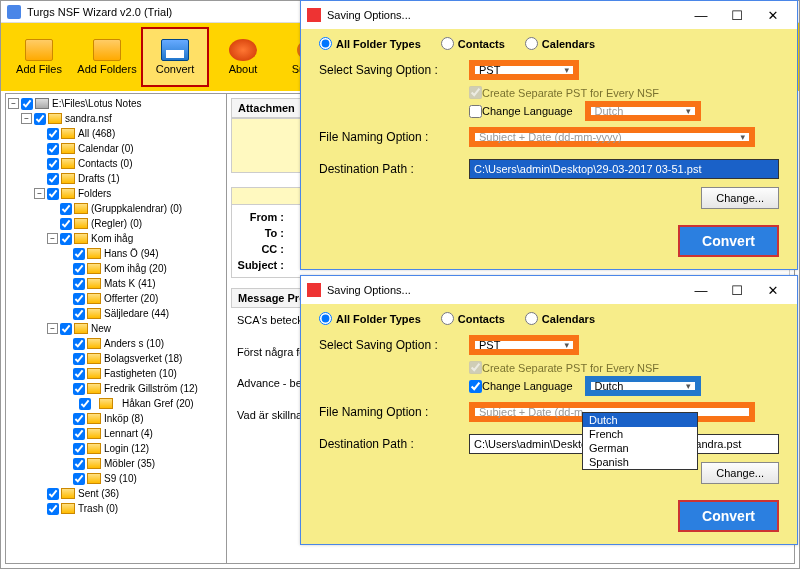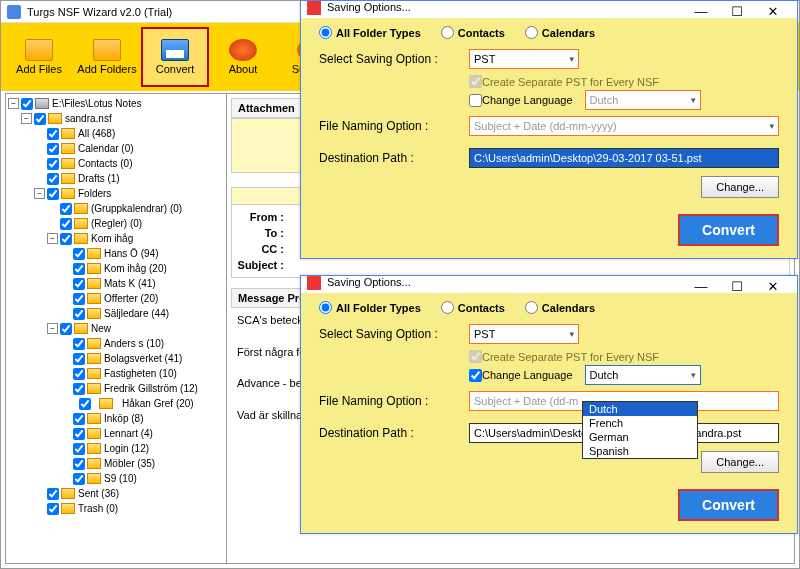--- a/index.html
+++ b/index.html
@@ -33,31 +33,31 @@
 .right-panel { flex: 1; border: 1px solid #999; border-left: none; background: #fff; padding: 4px; }
 .section-title { background: #f5f5f5; border: 1px solid #ccc; padding: 3px 6px; font-weight: bold; font-size: 11px; }
 .yellow-box { background: #fff9c0; border: 1px solid #ccc; height: 55px; margin-top: 0; }
 .mid-section { margin-top: 14px; }
 .field-row { display: flex; align-items: center; padding: 2px 4px; }
 .field-label { width: 54px; text-align: right; font-weight: bold; padding-right: 6px; font-size: 11px; }
 .msg-body { padding: 4px 6px; font-size: 10px; line-height: 1.5; }
 
 
 .dialog { position: absolute; background: #fff; border: 1px solid #4a86e8; box-shadow: 0 0 3px rgba(0,0,0,0.2); }
-.dialog-title { height: 17px; background: #fff; display: flex; align-items: flex-start; padding: 0 6px; }
+.dialog-title { height: 28px; background: #fff; display: flex; align-items: center; padding: 0 6px; }
 .dialog-title-icon { width: 14px; height: 14px; background: #e33; margin-right: 6px; }
 .dialog-title-text { flex: 1; font-size: 11px; }
 .win-btn { width: 36px; height: 20px; display: flex; align-items: center; justify-content: center; font-size: 13px; cursor: pointer; }
 .dialog-body { background: #F7ED8A; padding: 8px 18px 12px 18px; }
 .radio-row { display: flex; gap: 20px; align-items: center; margin-bottom: 10px; }
 .radio-item { display: flex; align-items: center; gap: 4px; font-weight: bold; font-size: 12px; }
 .form-row { display: flex; align-items: center; margin: 6px 0; }
 .form-label { width: 150px; font-size: 12px; }
-.select { background: #fff; border: 1px solid #f97316; height: 20px; padding: 0 4px; font-size: 11px; display: flex; align-items: center; justify-content: space-between; gap: 6px; min-width: 80px; }
-.select.long { width: 310px; }
+.select { background: #fff; border: 6px solid #f97316; height: 20px; padding: 0 4px; font-size: 11px; display: flex; align-items: center; justify-content: space-between; gap: 6px; min-width: 80px; }
+.select.long { width: 286px; }
 .chevron { font-size: 9px; color: #555; }
 .check-row { display: flex; align-items: center; margin: 2px 0 2px 150px; font-size: 11px; }
 .dest-input { height: 20px; border: 1px solid #333; background: #fff; padding: 0 4px; font-size: 10px; width: 310px; display: flex; align-items: center; }
 .dest-input.selected { background: #1a61c8; color: #fff; }
 .btn { border: 1px solid #888; background: linear-gradient(#fdfdfd, #e6e6e6); padding: 4px 14px; cursor: pointer; font-size: 11px; }
 .btn-row { display: flex; justify-content: flex-end; margin-top: 8px; }
 .convert-btn { background: #2B7FE0; color: #fff; border: 2px solid #c33; padding: 6px 22px; font-size: 14px; font-weight: bold; cursor: pointer; }
 .lang-dropdown { position: absolute; background: #fff; border: 1px solid #333; z-index: 10; width: 116px; }
 .lang-opt { padding: 1px 6px; font-size: 11px; cursor: pointer; }
 .lang-opt.sel { background: #1a61c8; color: #fff; }
@@ -195,21 +195,21 @@
           <div class="tree-row" style="padding-left: 52px;">
             <span class="tree-spacer"></span>
             <input type="checkbox" class="tree-check" checked="" style="">
             <span class="tico"></span>
             <span class="tree-label">Anders s (10)</span>
           </div>
           <div class="tree-row" style="padding-left: 52px;">
             <span class="tree-spacer"></span>
             <input type="checkbox" class="tree-check" checked="" style="">
             <span class="tico"></span>
-            <span class="tree-label">Bolagsverket (41)</span>
+            <span class="tree-label">Bolagsverket (18)</span>
           </div>
           <div class="tree-row" style="padding-left: 52px;">
             <span class="tree-spacer"></span>
             <input type="checkbox" class="tree-check" checked="" style="">
             <span class="tico"></span>
             <span class="tree-label">Fastigheten (10)</span>
           </div>
           <div class="tree-row" style="padding-left: 52px;">
             <span class="tree-spacer"></span>
             <input type="checkbox" class="tree-check" checked="" style="">

